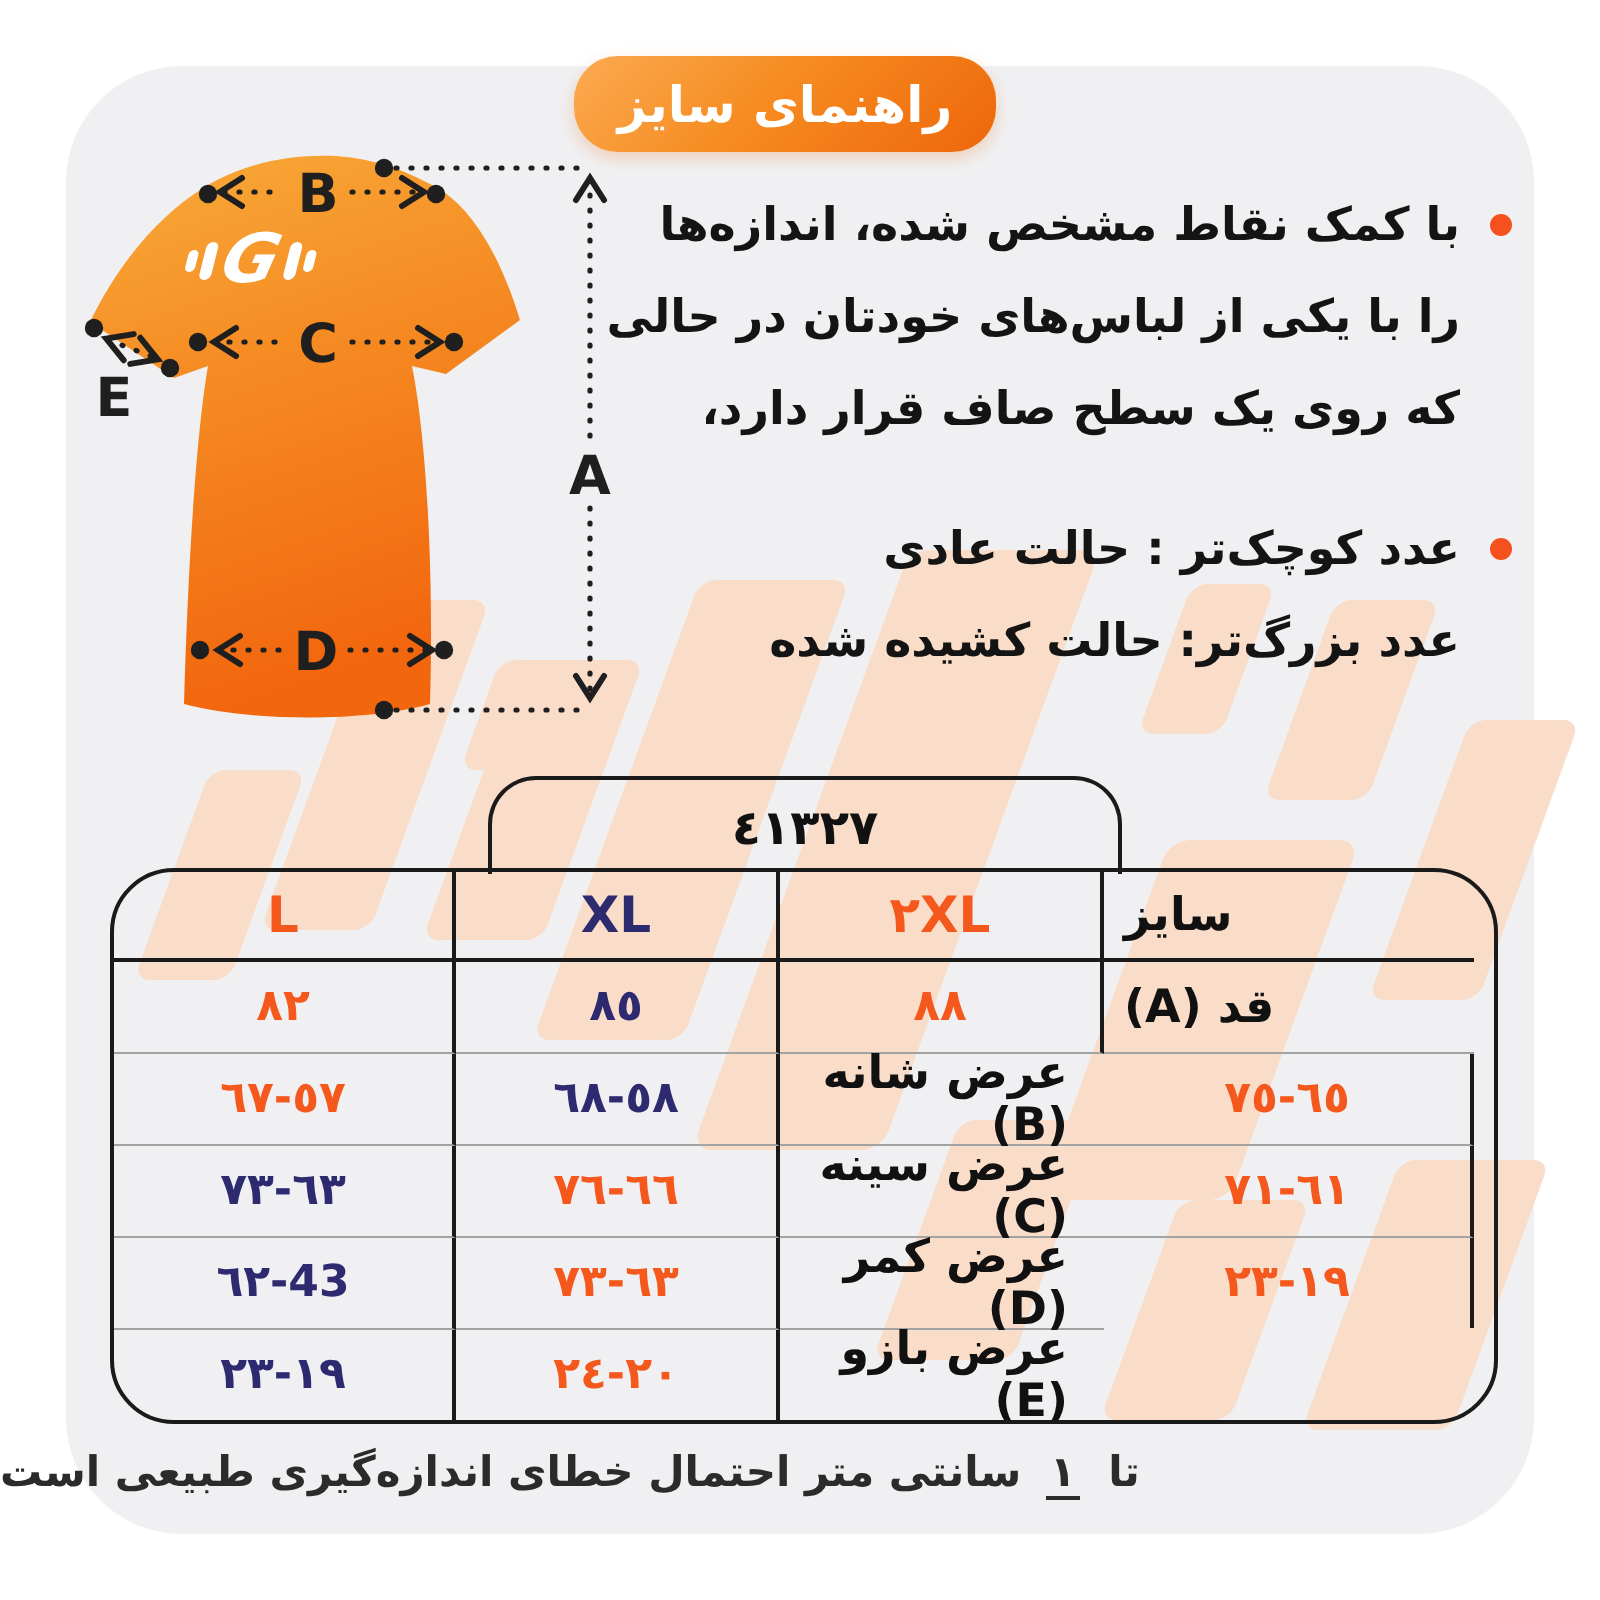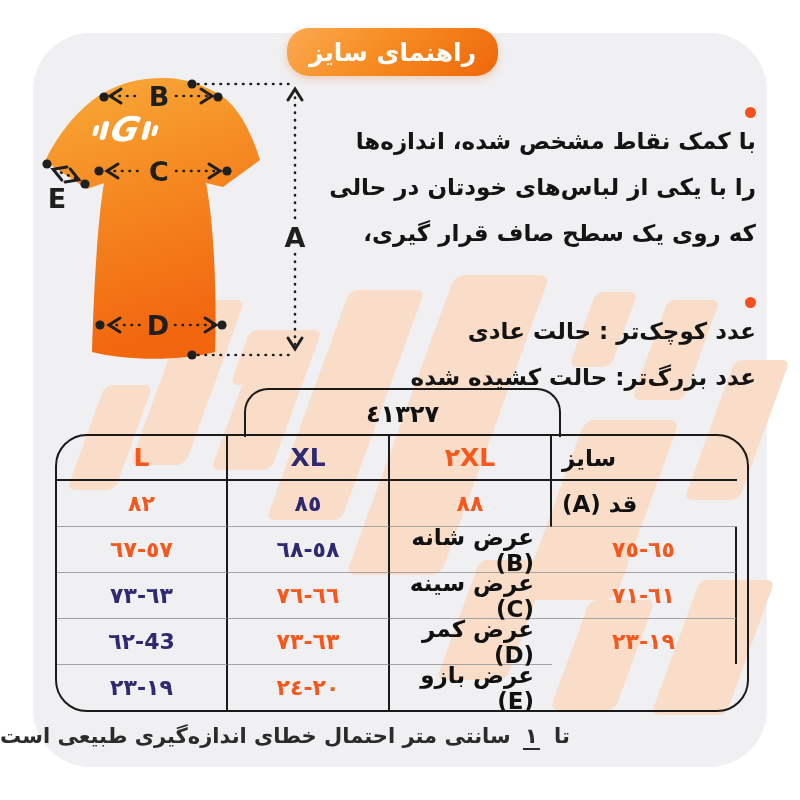--- a/index.html
+++ b/index.html
@@ -29,21 +29,21 @@
   .badge span{color:#ffffff;font-size:25px;font-weight:bold;}
 
   
   .shirt{position:absolute;left:30px;top:68px;width:280px;height:310px;}
 
   
   .instructions{
     position:absolute;top:90px;right:44px;width:470px;
     direction:rtl;text-align:right;color:#141414;
   }
-  .bullet-row{display:flex;direction:rtl;align-items:flex-start;flex-direction:column;}
+  .bullet-row{display:flex;direction:rtl;align-items:flex-start;}
   .bullet-dot{
     width:11px;height:11px;border-radius:50%;background:#f4511e;
     margin-left:15px;margin-top:17px;flex:0 0 auto;
   }
   .b-line{font-size:23px;font-weight:bold;line-height:46px;white-space:nowrap;}
   .bullet2{margin-top:24px;}
 
   
   .code-tab{
     position:absolute;left:244px;top:388px;width:313px;height:47px;
@@ -196,21 +196,21 @@
       <text x="27" y="140">E</text>
     </g>
   </svg>
 
   <div class="instructions">
     <div class="bullet-row">
       <span class="bullet-dot"></span>
       <div>
         <div class="b-line">با کمک نقاط مشخص شده، اندازه‌ها</div>
         <div class="b-line">را با یکی از لباس‌های خودتان در حالی</div>
-        <div class="b-line">که روی یک سطح صاف قرار گیری،</div>
+        <div class="b-line">که روی یک سطح صاف قرار دارد،</div>
       </div>
     </div>
     <div class="bullet-row bullet2">
       <span class="bullet-dot"></span>
       <div>
         <div class="b-line">عدد کوچک‌تر : حالت عادی</div>
         <div class="b-line">عدد بزرگ‌تر: حالت کشیده شده</div>
       </div>
     </div>
   </div>

